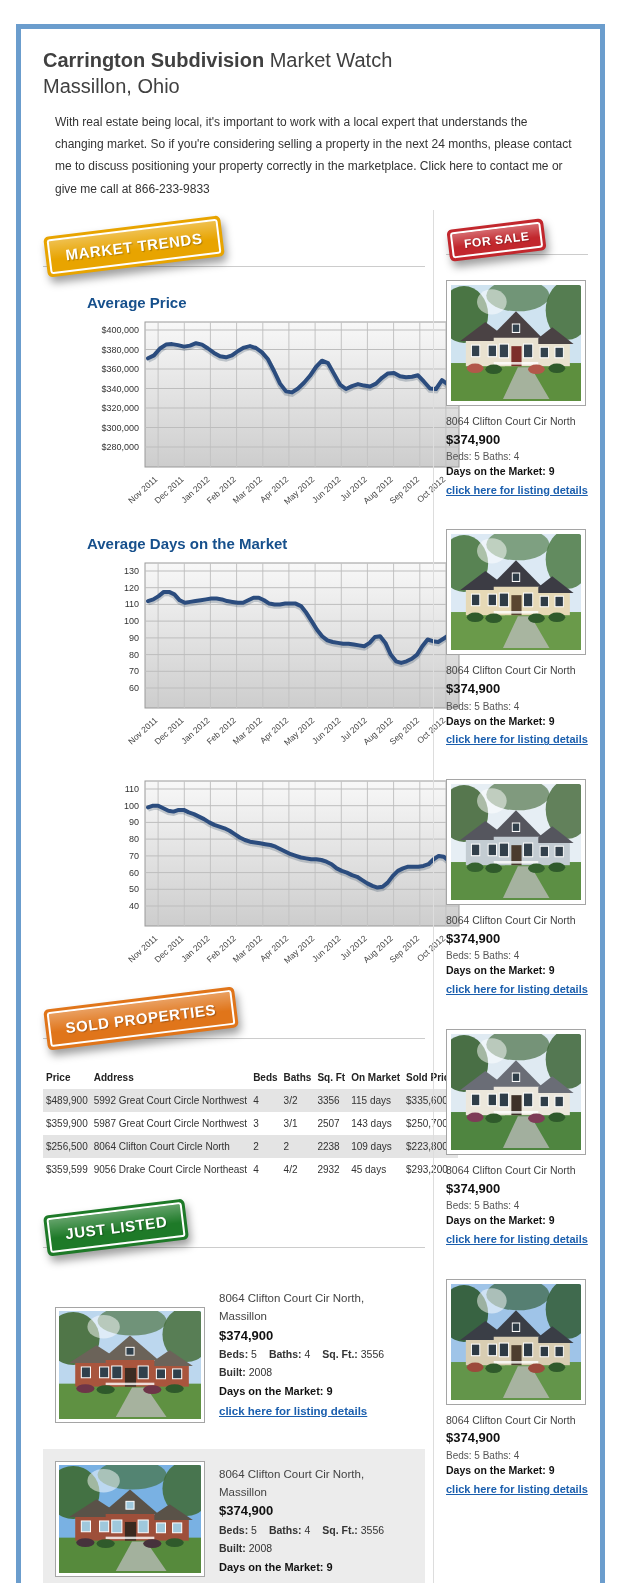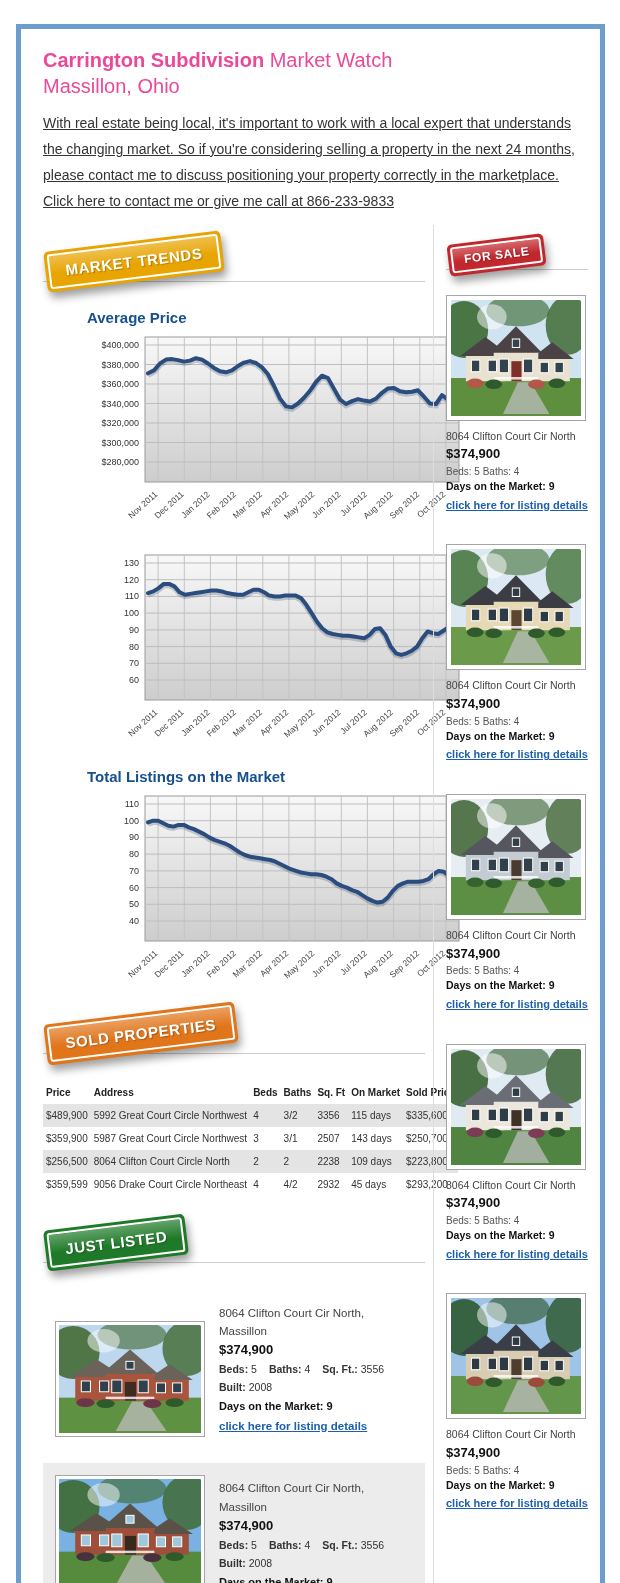--- a/index.html
+++ b/index.html
@@ -1,21 +1,21 @@
 <!DOCTYPE html>
 <html><head>
 <meta charset="utf-8">
 <style>
   html,body{margin:0;padding:0;background:#fff;font-family:"Liberation Sans","DejaVu Sans",sans-serif;color:#222;}
   .wrap{width:620px;margin:0 auto;}
   .frame{margin:24px 15px 0 16px;border:5px solid #6b9dcd;background:#fff;}
   .header{padding:18px 22px 4px 22px;}
-  .title{font-size:20px;font-weight:400;color:#ec4899;line-height:1.3;margin:0;}
+  .title{font-size:20px;font-weight:400;color:#404040;line-height:1.3;margin:0;}
   .title .b{font-weight:700;}
-  .intro{font-size:14px;color:#333;line-height:1.85;margin:12px 0 6px 0;max-width:540px;text-decoration:underline;}
+  .intro{font-size:12px;color:#333;line-height:1.85;margin:12px 0 6px 12px;max-width:540px;}
   .columns{display:flex;align-items:stretch;}
   .main{width:412px;box-sizing:border-box;padding:16px 8px 26px 22px;}
   .sidebar{flex:1;box-sizing:border-box;border-left:1px solid #ddd;padding:14px 12px 20px 12px;}
   
   .section-head{position:relative;height:58px;margin-bottom:10px;}
   .section-head .rule{position:absolute;left:0;right:0;top:40px;border-top:1px solid #ccc;}
   .badge{display:inline-block;position:absolute;top:0;left:2px;transform:rotate(-7deg);color:#fff;font-weight:700;letter-spacing:.6px;border-radius:5px;box-shadow:2px 6px 9px rgba(0,0,0,.38);background:#888;}
   .badge .inner{display:block;border:2px solid #fff;border-radius:3px;margin:3px;padding:7px 15px;background:linear-gradient(180deg,rgba(255,255,255,.30),rgba(255,255,255,0) 60%);text-shadow:1px 1px 1px rgba(0,0,0,.25);font-size:15px;white-space:nowrap;}
   .badge.small .inner{padding:4px 11px;font-size:12px;}
   .side-head{height:42px;margin-bottom:14px;}
@@ -121,20 +121,21 @@
                 <line x1="58" x2="372" y1="110.5" y2="110.5" stroke="#bdbdbd" stroke-width="1"></line>
                 <text x="52" y="113.5" text-anchor="end" font-size="9" fill="#333">$300,000</text>
                 <line x1="58" x2="372" y1="130.0" y2="130.0" stroke="#bdbdbd" stroke-width="1"></line>
                 <text x="52" y="133" text-anchor="end" font-size="9" fill="#333">$280,000</text>
                 <polyline points="61.0,41.3 67.0,38.4 73.0,31.5 79.0,27.6 85.0,27.1 91.0,28.1 97.0,29.6 103.0,28.6 109.0,26.2 115.0,27.6 121.0,31.5 127.0,35.9 133.0,39.3 139.0,40.3 145.0,38.4 151.0,34.0 157.0,30.6 163.0,29.1 169.0,31.0 175.0,35.4 181.0,42.3 187.0,54.0 193.0,66.6 199.0,74.4 205.0,75.4 211.0,71.5 217.0,65.7 223.0,58.8 229.0,50.0 235.0,43.7 241.0,46.1 247.0,56.9 253.0,67.6 259.0,72.0 265.0,69.1 271.0,67.1 277.0,68.6 283.0,69.5 289.0,66.6 295.0,60.8 301.0,56.4 307.0,55.9 313.0,59.3 319.0,60.3 325.0,59.8 331.0,58.3 337.0,64.7 343.0,71.5 349.0,72.0 355.0,63.2 361.0,67.6 367.0,78.3" fill="none" stroke="#16304f" stroke-width="5.5" opacity="0.22" transform="translate(0,1.6)"></polyline>
                 <polyline points="61.0,41.3 67.0,38.4 73.0,31.5 79.0,27.6 85.0,27.1 91.0,28.1 97.0,29.6 103.0,28.6 109.0,26.2 115.0,27.6 121.0,31.5 127.0,35.9 133.0,39.3 139.0,40.3 145.0,38.4 151.0,34.0 157.0,30.6 163.0,29.1 169.0,31.0 175.0,35.4 181.0,42.3 187.0,54.0 193.0,66.6 199.0,74.4 205.0,75.4 211.0,71.5 217.0,65.7 223.0,58.8 229.0,50.0 235.0,43.7 241.0,46.1 247.0,56.9 253.0,67.6 259.0,72.0 265.0,69.1 271.0,67.1 277.0,68.6 283.0,69.5 289.0,66.6 295.0,60.8 301.0,56.4 307.0,55.9 313.0,59.3 319.0,60.3 325.0,59.8 331.0,58.3 337.0,64.7 343.0,71.5 349.0,72.0 355.0,63.2 361.0,67.6 367.0,78.3" fill="none" stroke="#2b4c7e" stroke-width="4" stroke-linejoin="round" stroke-linecap="round"></polyline>
               </svg></div>
         </div>
 
         <div class="chart-block">
+          <div class="chart-title">Average Days on the Market</div>
           <div><svg width="380" height="204" viewBox="0 0 380 204" font-family="Liberation Sans, sans-serif">
                 <defs>
                   <linearGradient id="g1" x1="0" y1="0" x2="0" y2="1">
                     <stop offset="0" stop-color="#f8f8f8"></stop>
                     <stop offset="1" stop-color="#cdcdcd"></stop>
                   </linearGradient>
                 </defs>
                 <rect x="58" y="5" width="314" height="145" fill="url(#g1)" stroke="#999"></rect>
                 <line x1="71.1" x2="71.1" y1="5" y2="150" stroke="#c3c3c3" stroke-width="1"></line>
                 <text x="71.1" y="163" text-anchor="end" font-size="8.5" fill="#444" transform="rotate(-42 71.1 163)">Nov 2011</text>
@@ -175,21 +176,20 @@
                 <line x1="58" x2="372" y1="113.3" y2="113.3" stroke="#bdbdbd" stroke-width="1"></line>
                 <text x="52" y="116.3" text-anchor="end" font-size="9" fill="#333">70</text>
                 <line x1="58" x2="372" y1="130.0" y2="130.0" stroke="#bdbdbd" stroke-width="1"></line>
                 <text x="52" y="133" text-anchor="end" font-size="9" fill="#333">60</text>
                 <polyline points="61.0,43.1 66.3,41.4 71.6,38.1 76.8,33.9 82.1,33.9 87.4,36.4 92.7,42.3 97.9,44.8 103.2,43.9 108.5,43.1 113.8,42.3 119.0,41.4 124.3,40.6 129.6,40.6 134.9,41.4 140.1,43.1 145.4,43.9 150.7,44.8 156.0,44.8 161.2,42.3 166.5,39.7 171.8,39.7 177.1,42.3 182.3,45.6 187.6,46.4 192.9,46.4 198.2,45.6 203.4,45.6 208.7,45.6 214.0,48.1 219.3,54.8 224.6,63.1 229.8,71.5 235.1,78.2 240.4,82.4 245.7,84.0 250.9,84.9 256.2,85.7 261.5,85.7 266.8,86.5 272.0,87.4 277.3,88.2 282.6,84.9 287.9,79.0 293.1,78.2 298.4,84.9 303.7,96.6 309.0,103.3 314.2,104.9 319.5,103.3 324.8,100.8 330.1,96.6 335.3,88.2 340.6,81.5 345.9,83.2 351.2,84.0 356.4,80.7 361.7,77.3 367.0,74.0" fill="none" stroke="#16304f" stroke-width="5.5" opacity="0.22" transform="translate(0,1.6)"></polyline>
                 <polyline points="61.0,43.1 66.3,41.4 71.6,38.1 76.8,33.9 82.1,33.9 87.4,36.4 92.7,42.3 97.9,44.8 103.2,43.9 108.5,43.1 113.8,42.3 119.0,41.4 124.3,40.6 129.6,40.6 134.9,41.4 140.1,43.1 145.4,43.9 150.7,44.8 156.0,44.8 161.2,42.3 166.5,39.7 171.8,39.7 177.1,42.3 182.3,45.6 187.6,46.4 192.9,46.4 198.2,45.6 203.4,45.6 208.7,45.6 214.0,48.1 219.3,54.8 224.6,63.1 229.8,71.5 235.1,78.2 240.4,82.4 245.7,84.0 250.9,84.9 256.2,85.7 261.5,85.7 266.8,86.5 272.0,87.4 277.3,88.2 282.6,84.9 287.9,79.0 293.1,78.2 298.4,84.9 303.7,96.6 309.0,103.3 314.2,104.9 319.5,103.3 324.8,100.8 330.1,96.6 335.3,88.2 340.6,81.5 345.9,83.2 351.2,84.0 356.4,80.7 361.7,77.3 367.0,74.0" fill="none" stroke="#2b4c7e" stroke-width="4" stroke-linejoin="round" stroke-linecap="round"></polyline>
               </svg></div>
         </div>
 
         <div class="chart-block">
-          <div class="chart-title">Total Listings on the Market</div>
           <div><svg width="380" height="204" viewBox="0 0 380 204" font-family="Liberation Sans, sans-serif">
                 <defs>
                   <linearGradient id="g2" x1="0" y1="0" x2="0" y2="1">
                     <stop offset="0" stop-color="#f8f8f8"></stop>
                     <stop offset="1" stop-color="#cdcdcd"></stop>
                   </linearGradient>
                 </defs>
                 <rect x="58" y="5" width="314" height="145" fill="url(#g2)" stroke="#999"></rect>
                 <line x1="71.1" x2="71.1" y1="5" y2="150" stroke="#c3c3c3" stroke-width="1"></line>
                 <text x="71.1" y="163" text-anchor="end" font-size="8.5" fill="#444" transform="rotate(-42 71.1 163)">Nov 2011</text>

